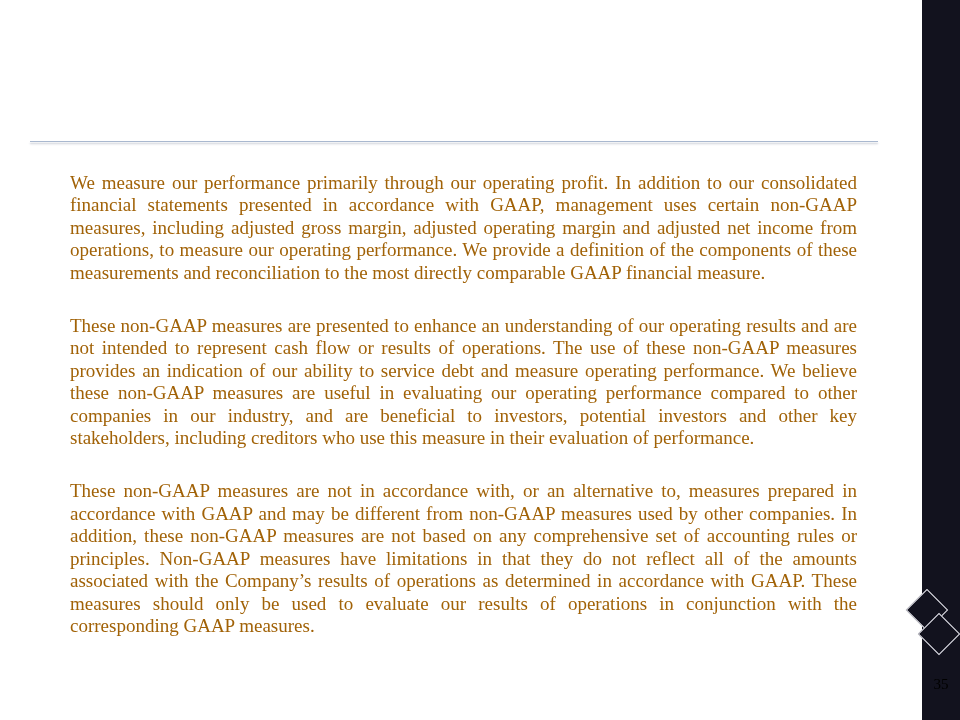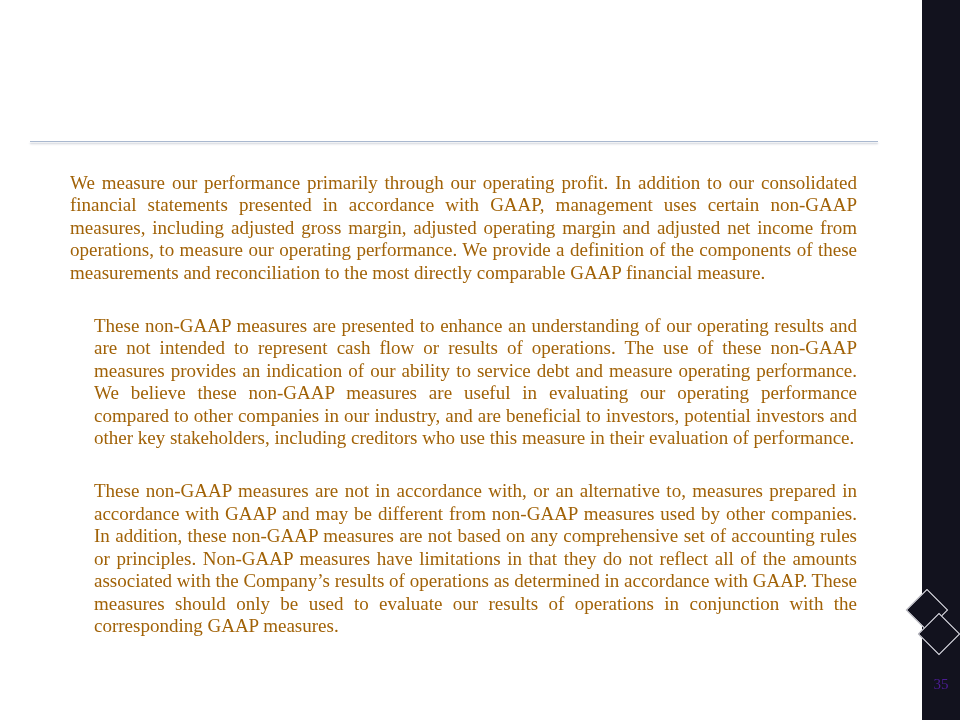--- a/index.html
+++ b/index.html
@@ -66,41 +66,41 @@
     position: absolute;
     left: 70px;
     top: 172px;
     width: 787px;
     color: #a16207;
     font-size: 19px;
     line-height: 22.4px;
     text-align: justify;
     z-index: 2;
   }
-  .para + .para { margin-top: 31px; margin-left: 24px; }
+  .para + .para { margin-top: 31px; }
   
   .diamond {
     position: absolute;
     width: 30px;
     height: 30px;
     background: #12121e;
     border: 1px solid #e9e9f0;
     transform: rotate(45deg);
     z-index: 3;
   }
   .diamond-1 { left: 912px; top: 595px; }
   .diamond-2 { left: 924px; top: 619px; }
   
   .page-number {
     position: absolute;
     top: 676px;
     right: 0;
     width: 38px;
     text-align: center;
-    color: #4c1d95;
+    color: #000000;
     font-size: 15px;
     font-family: "Liberation Serif", serif;
     z-index: 4;
   }
 </style>
 </head>
 <body>
 
 <div class="slide">
 

